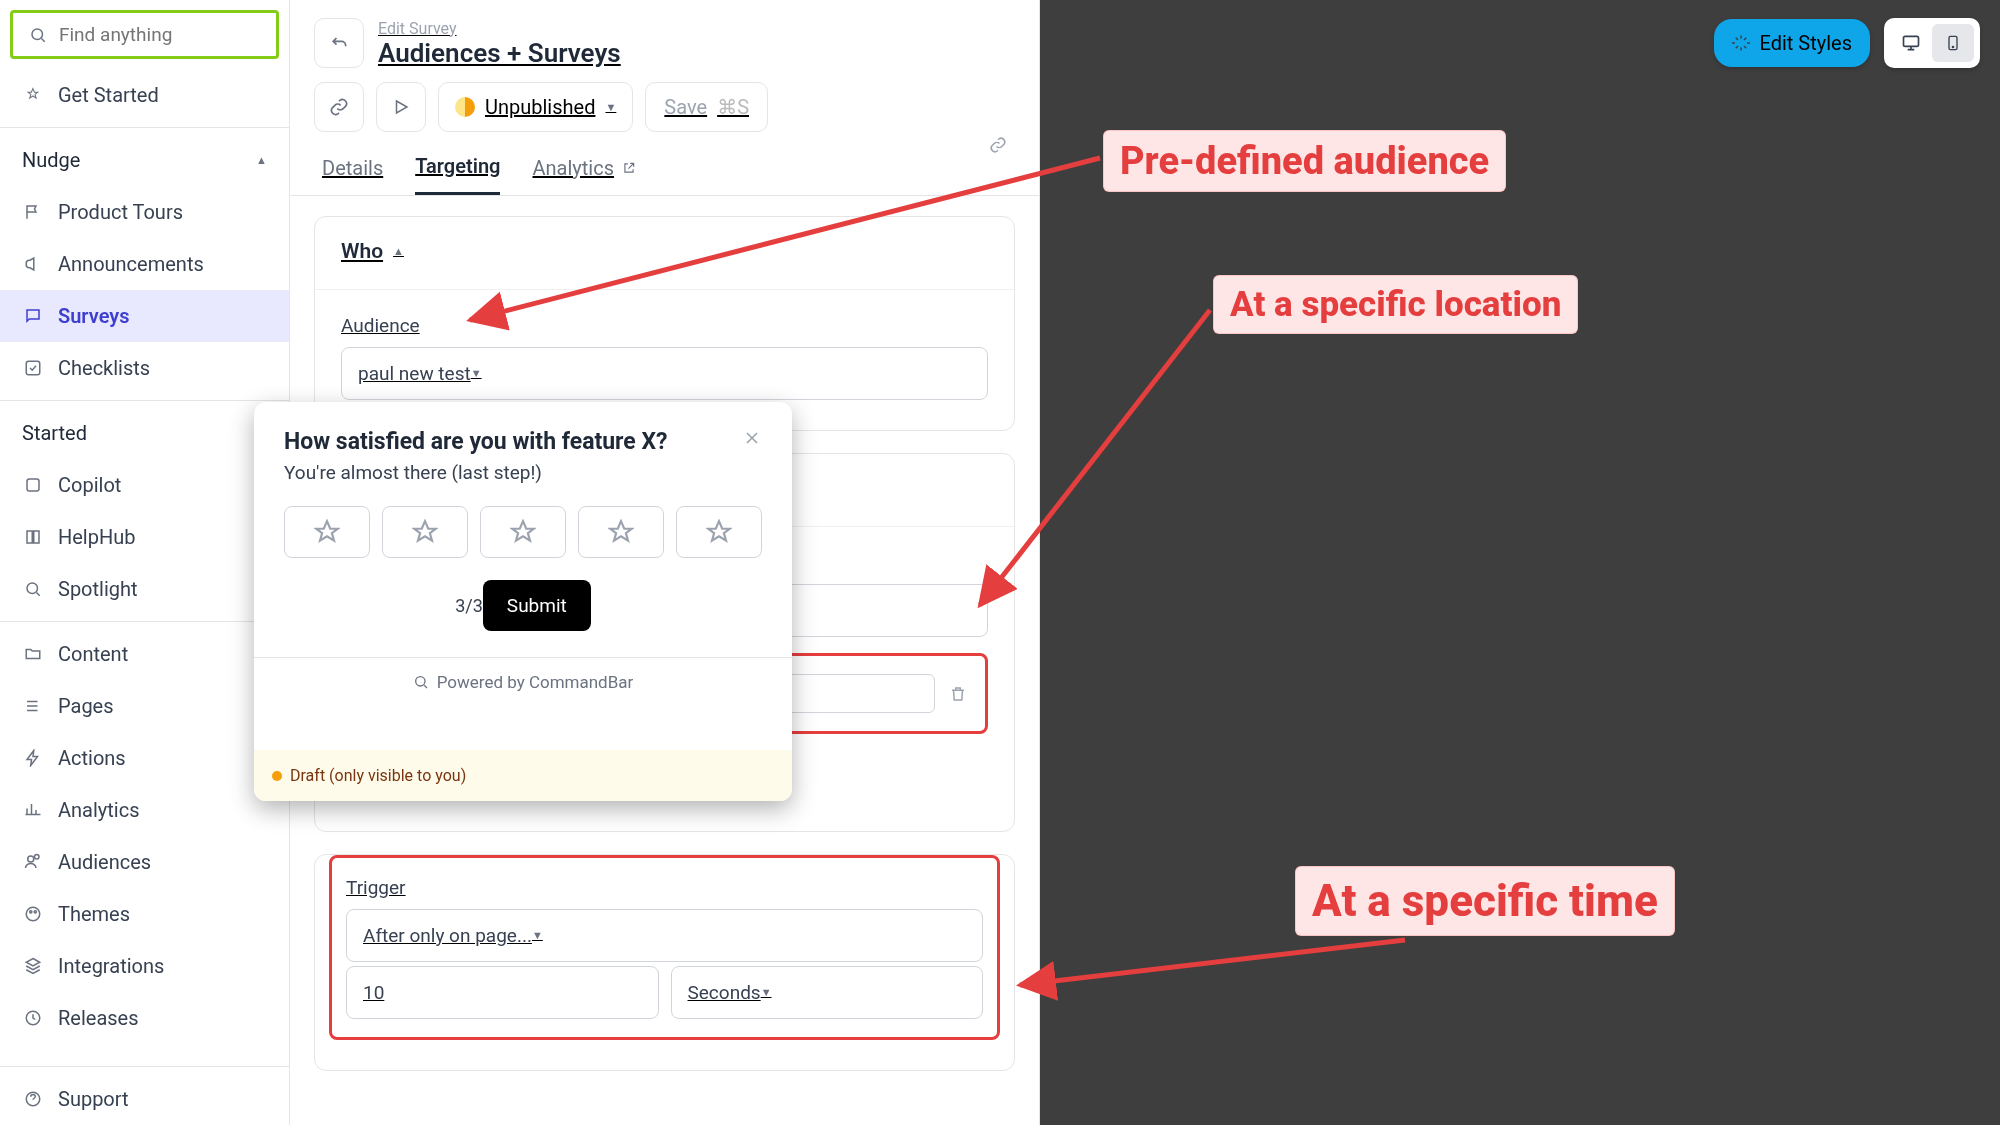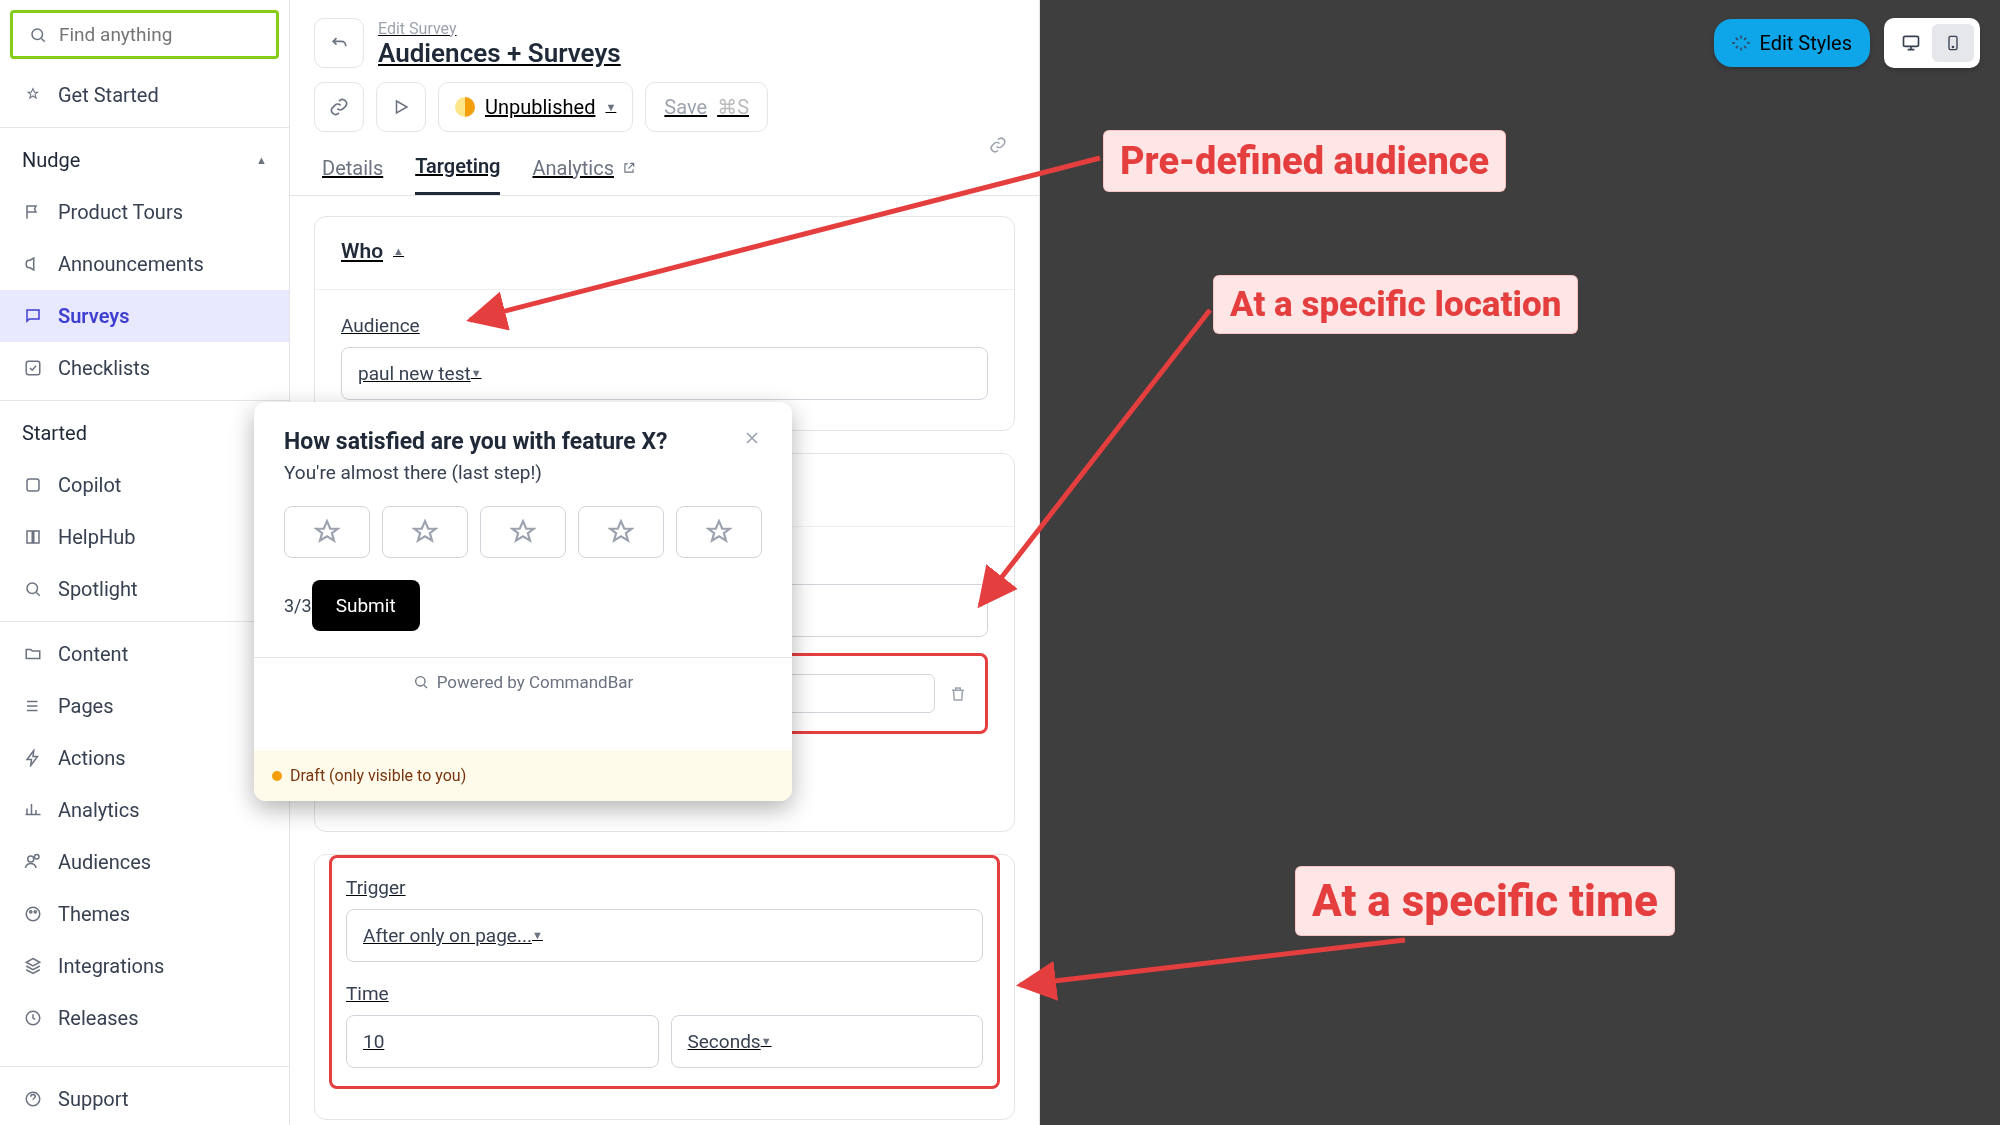--- a/index.html
+++ b/index.html
@@ -63,21 +63,21 @@
 .device-btn.active { background: #e5e7eb; }
 
 .survey-widget { position: absolute; left: 1252px; top: 402px; width: 538px; background: #fff; border-radius: 12px; box-shadow: 0 8px 24px rgba(0,0,0,.3); overflow: hidden; transform: translate(-998px,0); } 
 .preview .survey-widget { left: calc(1252px - 1040px); }
 .survey-head { padding: 26px 30px 0 30px; display: flex; justify-content: space-between; align-items: flex-start; }
 .survey-title { font-size: 23px; font-weight: 700; color: #1f2937; }
 .survey-close { font-size: 22px; color: #9ca3af; cursor: pointer; }
 .survey-sub { padding: 6px 30px 0 30px; font-size: 19px; color: #374151; }
 .stars { display: flex; gap: 12px; padding: 22px 30px 0 30px; }
 .star { flex: 1; aspect-ratio: 1.65; border: 1px solid #d1d5db; border-radius: 8px; display: flex; align-items: center; justify-content: center; cursor: pointer; }
-.survey-footer { display: flex; justify-content: flex-start; align-items: center; padding: 22px 30px 26px 30px; }
+.survey-footer { display: flex; justify-content: center; align-items: center; padding: 22px 30px 26px 30px; }
 .progress { font-size: 18px; color: #374151; }
 .submit-btn { background: #000; color: #fff; padding: 14px 24px; border-radius: 8px; font-size: 19px; cursor: pointer; border: none; }
 .powered { border-top: 1px solid #e5e5e5; padding: 14px; text-align: center; font-size: 17px; color: #6b7280; display: flex; align-items: center; justify-content: center; gap: 8px; }
 .draft-banner { background: #fffbeb; padding: 16px 18px; font-size: 16px; color: #78350f; display: flex; align-items: center; gap: 8px; margin-top: 44px; }
 .draft-dot { width: 10px; height: 10px; background: #f59e0b; border-radius: 50%; }
 
 
 .annotation { position: absolute; background: #ffe6e6; color: #e53e3e; font-weight: 800; padding: 8px 16px; border-radius: 6px; pointer-events: none; border: 1px solid rgba(229,62,62,.2); }
 .ann1 { left: 1103px; top: 130px; font-size: 38px; }
 .ann2 { left: 1213px; top: 275px; font-size: 35px; }
@@ -378,21 +378,20 @@
     </div>
 
     <div class="card">
       <div class="when-body-wrap">
         <div class="highlight-area-when">
           <div class="field-label">Trigger</div>
           <div class="select-box">
             <span>After only on page...</span>
             <span class="caret caret-down"></span>
           </div>
-          <div class="field-label" style="margin-top:20px">Time</div>
           <div class="two-col">
             <input class="input-box" value="10" style="">
             <div class="select-box">
               <span>Seconds</span>
               <span class="caret caret-down"></span>
             </div>
           </div>
         </div>
       </div>
     </div>

